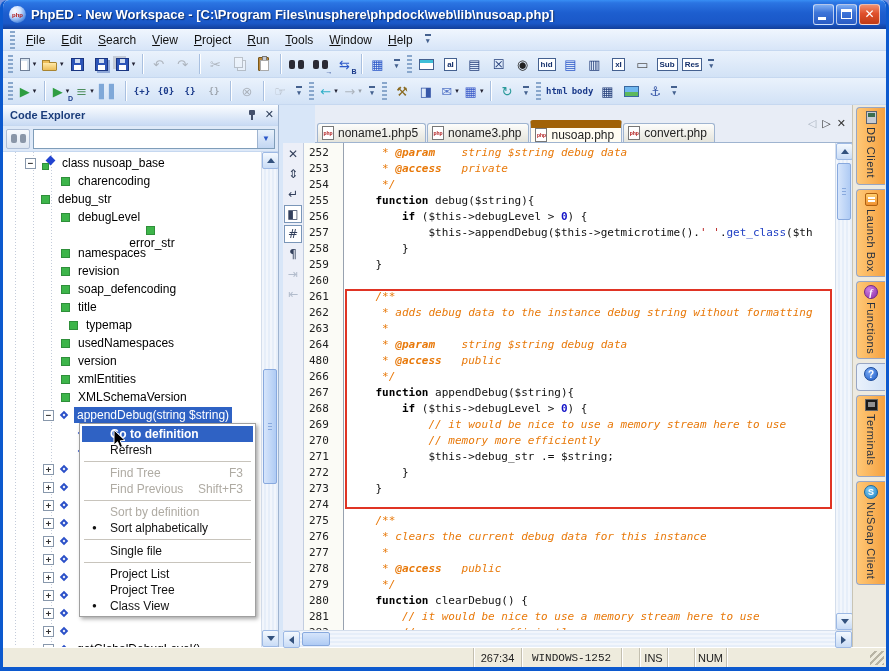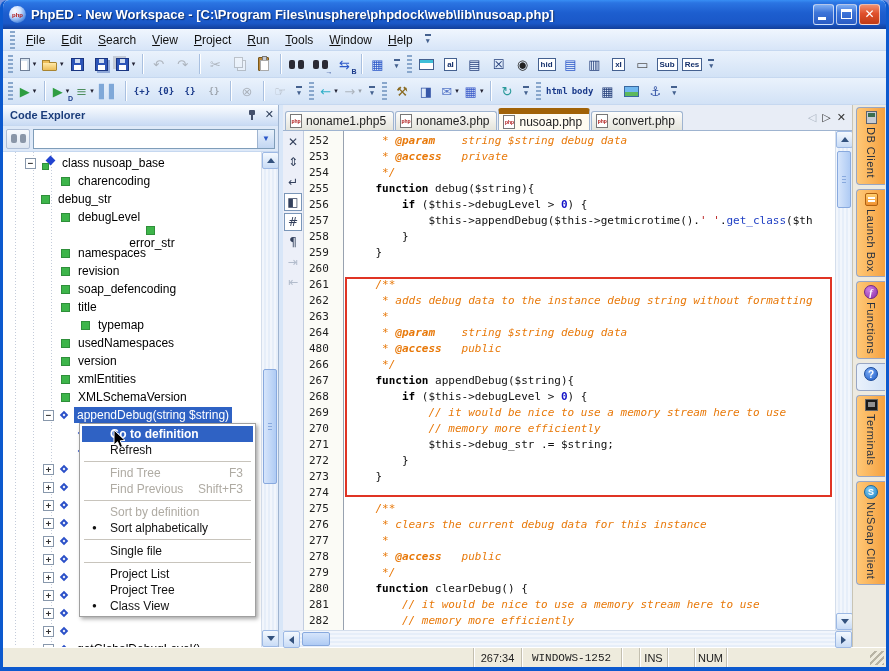--- a/index.html
+++ b/index.html
@@ -92,23 +92,23 @@
   .sb-thumb{position:absolute;left:1px;right:1px;border:1px solid #88A9DE;border-radius:2px;background:linear-gradient(90deg,#D6E5FB,#AFCBF4);}
   .sb-thumb .gripm{position:absolute;left:4px;right:4px;top:50%;height:7px;margin-top:-4px;background:repeating-linear-gradient(180deg,#88A9DE 0 1px,transparent 1px 3px);}
   .tri{width:0;height:0;}
   .tri-up{border:4px solid transparent;border-bottom:5px solid #33527E;margin-top:-4px;}
   .tri-dn{border:4px solid transparent;border-top:5px solid #33527E;margin-bottom:-4px;}
   .tri-lf{border:4px solid transparent;border-right:5px solid #33527E;margin-left:-4px;}
   .tri-rt{border:4px solid transparent;border-left:5px solid #33527E;margin-right:-4px;}
   .splitter{width:4px;flex:none;background:#D8E6F8;}
   
   .editor{flex:1;display:flex;flex-direction:column;min-width:0;}
-  .tabbar{height:26px;display:flex;align-items:flex-end;background:#E8EDF6;border-bottom:1px solid #9FB4D0;padding-left:2px;}
+  .tabbar{height:38px;display:flex;align-items:flex-end;background:#E8EDF6;border-bottom:1px solid #9FB4D0;padding-left:2px;margin-left:32px;}
   .tab{height:19px;display:flex;align-items:center;padding:0 7px 0 4px;margin-right:1px;border:1px solid #9FB4D0;border-bottom:none;border-radius:3px 3px 0 0;background:linear-gradient(180deg,#FDFDFB,#E4E4DC);font:12px "Liberation Sans",sans-serif;color:#222;white-space:nowrap;}
-  .tab.active{height:22px;background:#FFFCF2;border-top:6px solid #a16207;font-weight:normal;}
+  .tab.active{height:22px;background:#FFFCF2;border-top:8px solid #a16207;font-weight:normal;}
   .phpico{width:12px;height:14px;background:#FFF;border:1px solid #777;margin-right:4px;position:relative;flex:none;}
   .phpico::after{content:"php";position:absolute;left:0;top:3px;width:100%;text-align:center;font:bold 5px "Liberation Sans",sans-serif;color:#B01818;}
   .tabnav{margin-left:auto;display:flex;align-items:center;gap:6px;padding:0 6px;height:100%;}
   .tnbtn{font:11px "DejaVu Sans",sans-serif;color:#333;}
   .tnbtn.dis{color:#AAB4C0;}
   .ed-body{flex:1;display:flex;min-height:0;background:#FFF;}
   .ed-strip{width:21px;flex:none;background:#ECEFF8;border-right:1px solid #C2CDE0;display:flex;flex-direction:column;align-items:center;padding-top:2px;gap:2px;}
   .sbtn{width:18px;height:18px;display:flex;align-items:center;justify-content:center;font:12px "DejaVu Sans",sans-serif;color:#33405C;border:1px solid transparent;}
   .sbtn.pressed{background:#FFF;border:1px solid #7A96B8;}
   .sbtn.dis{color:#B2BCCC;}
@@ -456,21 +456,21 @@
             <div class="trow" style="padding-left: 40px;">
               <span class="expsp"></span>
               <span class="tico tico-prop"></span>
               <span class="tlabel">soap_defencoding</span>
             </div>
             <div class="trow" style="padding-left: 40px;">
               <span class="expsp"></span>
               <span class="tico tico-prop"></span>
               <span class="tlabel">title</span>
             </div>
-            <div class="trow" style="padding-left: 60px;">
+            <div class="trow" style="padding-left: 48px;">
               <span class="expsp"></span>
               <span class="tico tico-prop"></span>
               <span class="tlabel">typemap</span>
             </div>
             <div class="trow" style="padding-left: 40px;">
               <span class="expsp"></span>
               <span class="tico tico-prop"></span>
               <span class="tlabel">usedNamespaces</span>
             </div>
             <div class="trow" style="padding-left: 40px;">

